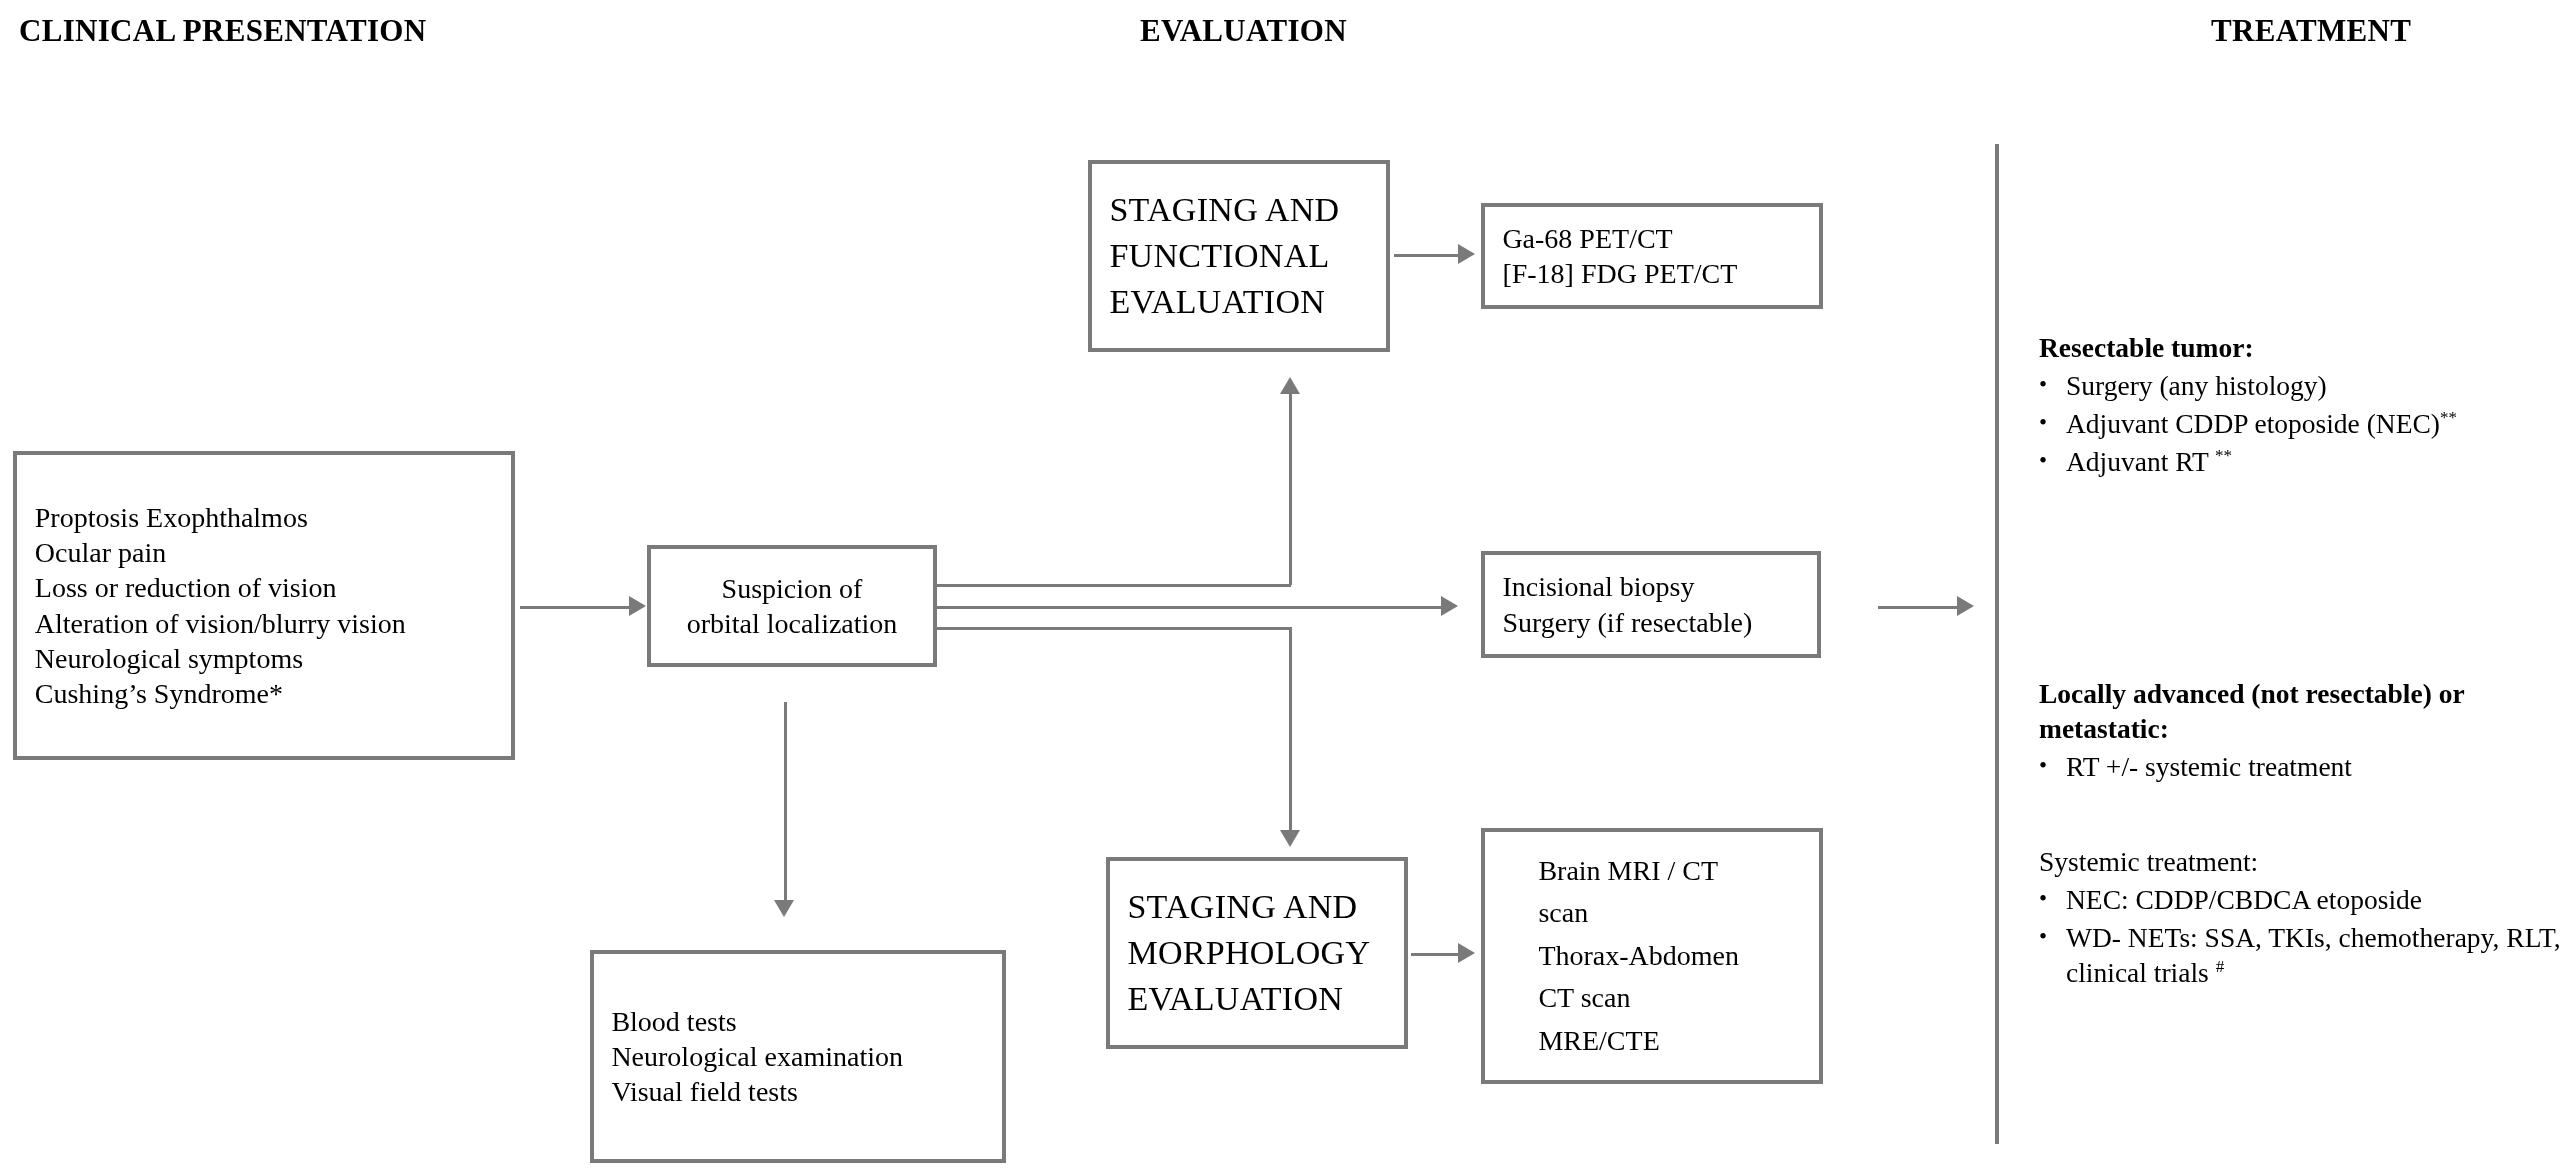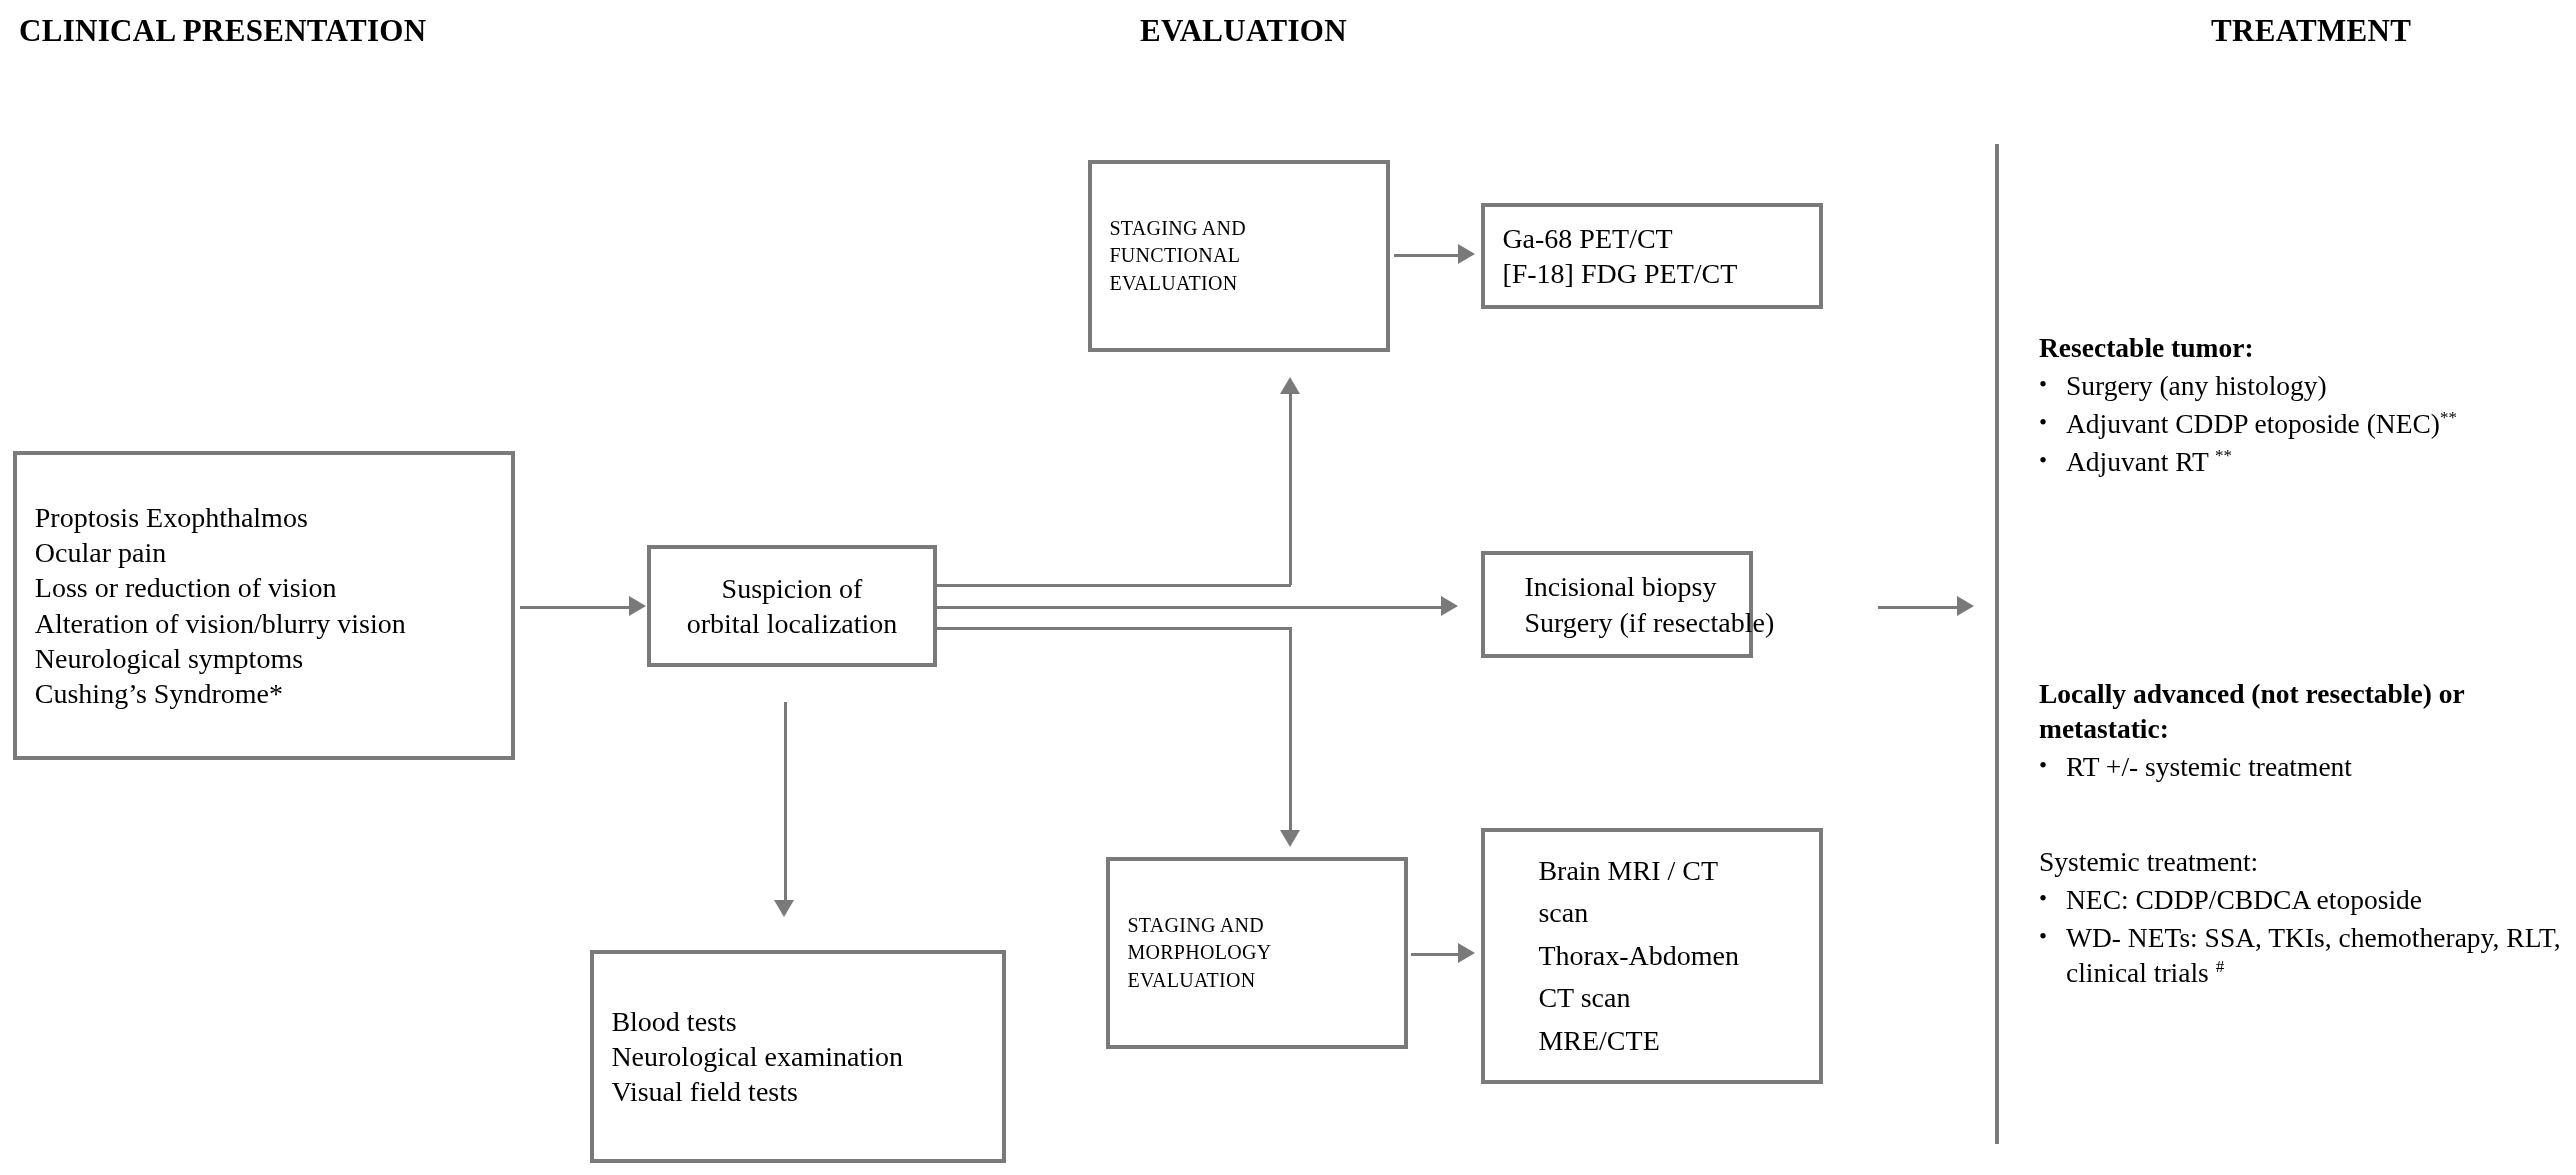--- a/index.html
+++ b/index.html
@@ -47,21 +47,21 @@
   .node .ln {
     font-size: 28px;
     line-height: 1.26;
     white-space: nowrap;
   }
   .node.center .lines { text-align: center; }
   .node.center .ln { white-space: nowrap; }
 
   
   .node.caps .ln {
-    font-size: 20px;
+    font-size: 34px;
     line-height: 1.36;
     letter-spacing: 0.3px;
   }
 
   
   .node.loose .ln {
     line-height: 1.52;
   }
 
   
@@ -193,21 +193,21 @@
   <div class="hline" style="left:1394px; top:254px; width:67px;"></div>
   <div class="arrow-r" style="left:1458px; top:244px;"></div>
 
   <div class="node" style="left:1481px; top:203px; width:342px; height:106px;">
     <div class="lines">
       <div class="ln">Ga-68 PET/CT</div>
       <div class="ln">[F-18] FDG PET/CT</div>
     </div>
   </div>
 
-  <div class="node" style="left:1481px; top:551px; width:272px; height:107px;padding-left:22px;">
+  <div class="node" style="left:1481px; top:551px; width:340px; height:107px;">
     <div class="lines">
       <div class="ln">Incisional biopsy</div>
       <div class="ln">Surgery (if resectable)</div>
     </div>
   </div>
 
   <div class="hline" style="left:1878px; top:606px; width:82px;"></div>
   <div class="arrow-r" style="left:1957px; top:596px;"></div>
 
   <div class="node" style="left:590px; top:950px; width:416px; height:213px;">

